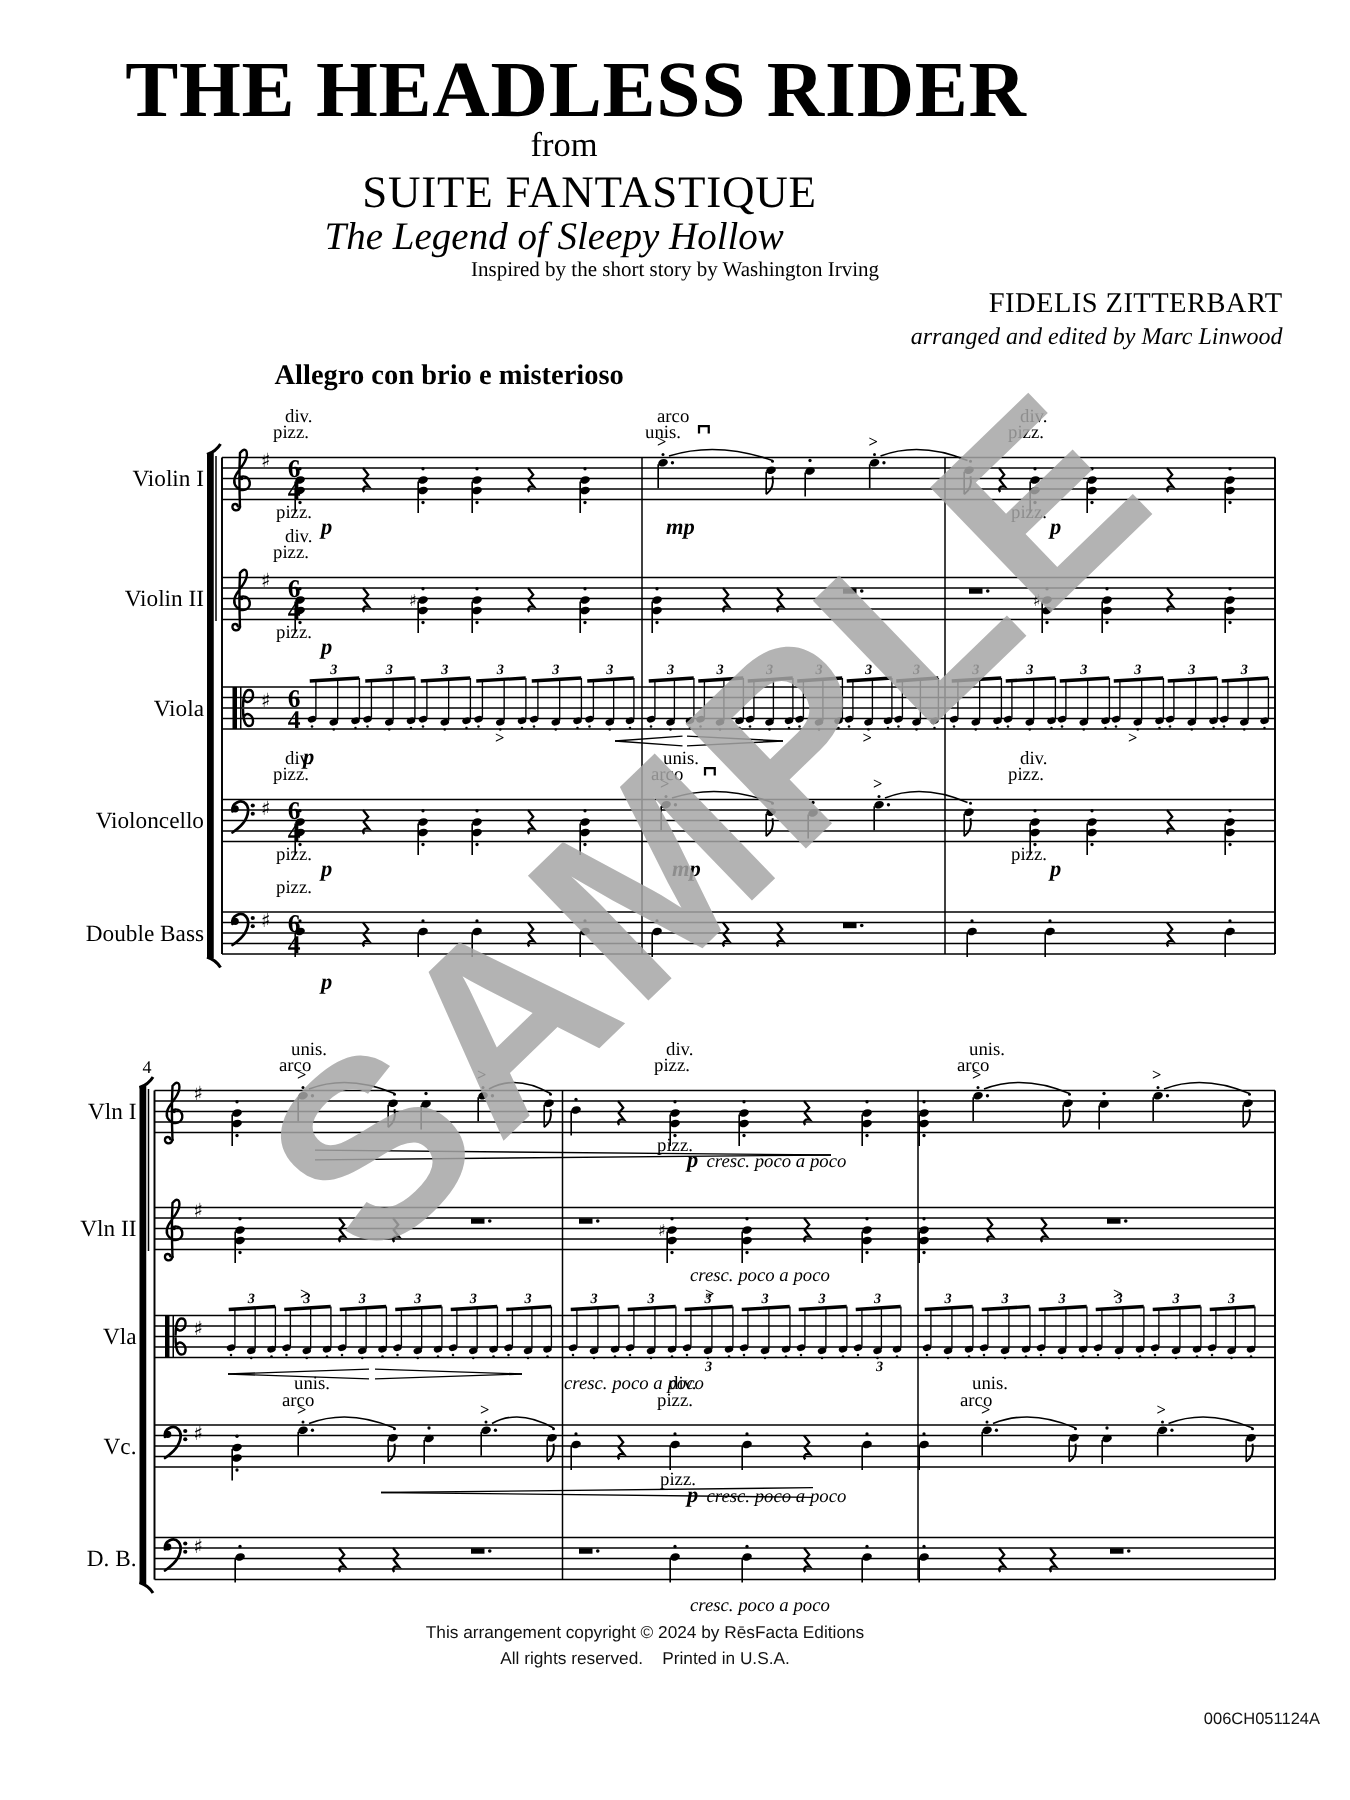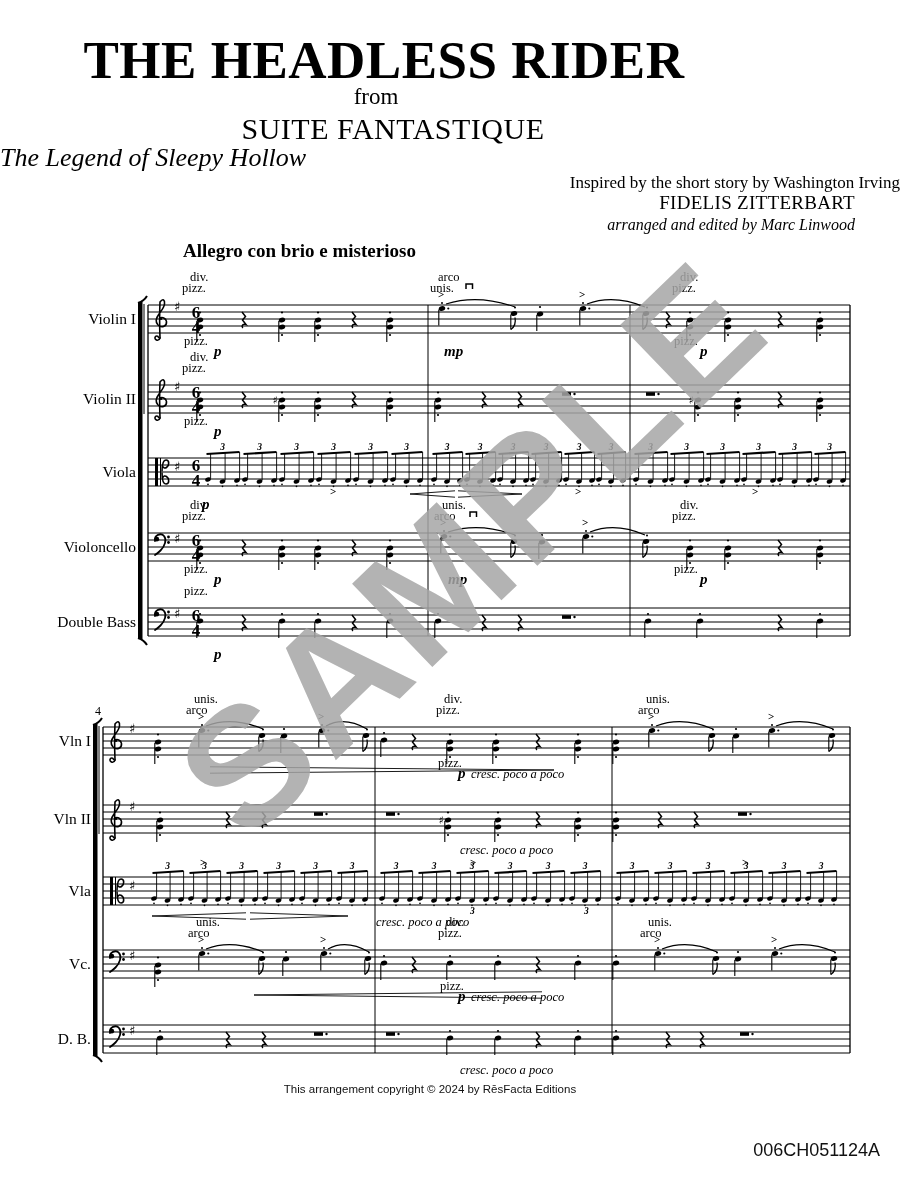--- a/index.html
+++ b/index.html
@@ -6,42 +6,42 @@
   body{
     width:900px;height:1200px;position:relative;background:#ffffff;
     font-family:"Liberation Serif", serif;color:#000;overflow:hidden;
   }
   .abs{position:absolute;}
   
   #title{top:30px;left:0;width:768px;text-align:center;
     font-size:53px;font-weight:bold;letter-spacing:.5px;}
   #from-line{top:84px;left:0;width:752px;text-align:center;font-size:23px;}
   #suite{top:112px;left:0;width:786px;text-align:center;font-size:30px;letter-spacing:.5px;}
-  #subtitle{top:143px;left:0;width:739px;text-align:left;font-size:26px;font-style:italic;}
-  #inspired{top:173px;left:0;width:900px;text-align:right;font-size:17px;}
+  #subtitle{top:143px;left:0;width:739px;text-align:center;font-size:26px;font-style:italic;}
+  #inspired{top:173px;left:0;width:900px;text-align:center;font-size:14px;}
   #composer-block{top:191px;right:45px;text-align:right;line-height:1.25;}
   #composer{font-size:19px;font-weight:normal;letter-spacing:.3px;}
   #composer-dates{font-size:16px;}
   #arranger{font-size:16px;font-style:italic;}
   #tempo{top:240px;left:183px;font-size:19px;font-weight:bold;}
   
   #score-svg{top:0;left:0;z-index:1;}
   
   #watermark{
     top:455px;left:105px;width:730px;height:190px;z-index:2;
     text-align:center;font-family:"Liberation Sans", sans-serif;
     font-size:168px;font-weight:bold;letter-spacing:6px;line-height:190px;
     color:#a6a6a6;opacity:.85;transform:rotate(-44deg);
     user-select:none;pointer-events:none;
   }
   
   #footer{top:1081px;left:150px;width:560px;text-align:center;z-index:3;
     font-family:"Liberation Sans", sans-serif;font-size:11.5px;line-height:1.45;color:#111;}
   #catalog{top:1140px;right:20px;z-index:3;
-    font-family:"Liberation Sans", sans-serif;font-size:18px;color:#111;}
+    font-family:"Liberation Sans", sans-serif;font-size:11px;color:#111;}
 </style>
 </head>
 <body>
 
 <div class="abs" id="title">THE HEADLESS RIDER</div>
 <div class="abs" id="from-line">from</div>
 <div class="abs" id="suite">SUITE FANTASTIQUE</div>
 <div class="abs" id="subtitle">The Legend of Sleepy Hollow</div>
 <div class="abs" id="inspired">Inspired by the short story by Washington Irving</div>
 <div class="abs" id="composer-block">
@@ -1134,14 +1134,15 @@
      C 701 1043.5 699 1045.5 700.8 1048" fill="none" stroke="#000" stroke-width="1.5"></path>
     <rect x="740" y="1032.2" width="9" height="3.6" fill="#000"></rect>
     <circle cx="752.5" cy="1034" r="1.2" fill="#000"></circle>
     <text x="460" y="1074" fill="#000" font-family="&quot;Liberation Serif&quot;, serif" font-size="12.5" font-style="italic">cresc. poco a poco</text>
   </svg>
 
 <div class="abs" id="watermark">SAMPLE</div>
 
 <div class="abs" id="footer">
   <div>This arrangement copyright © 2024 by RēsFacta Editions</div>
+  <div>All rights reserved.&nbsp;&nbsp;&nbsp;&nbsp;Printed in U.S.A.</div>
 </div>
 <div class="abs" id="catalog">006CH051124A</div>
 
 </body></html>

